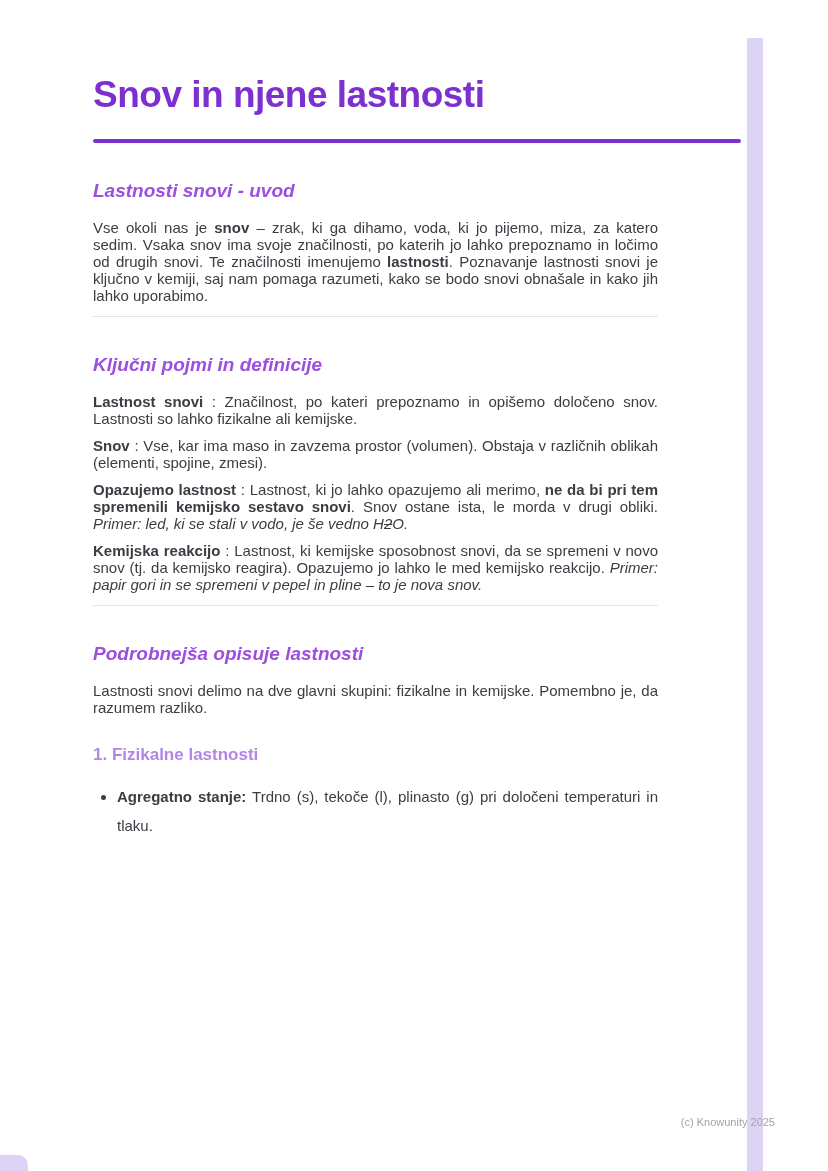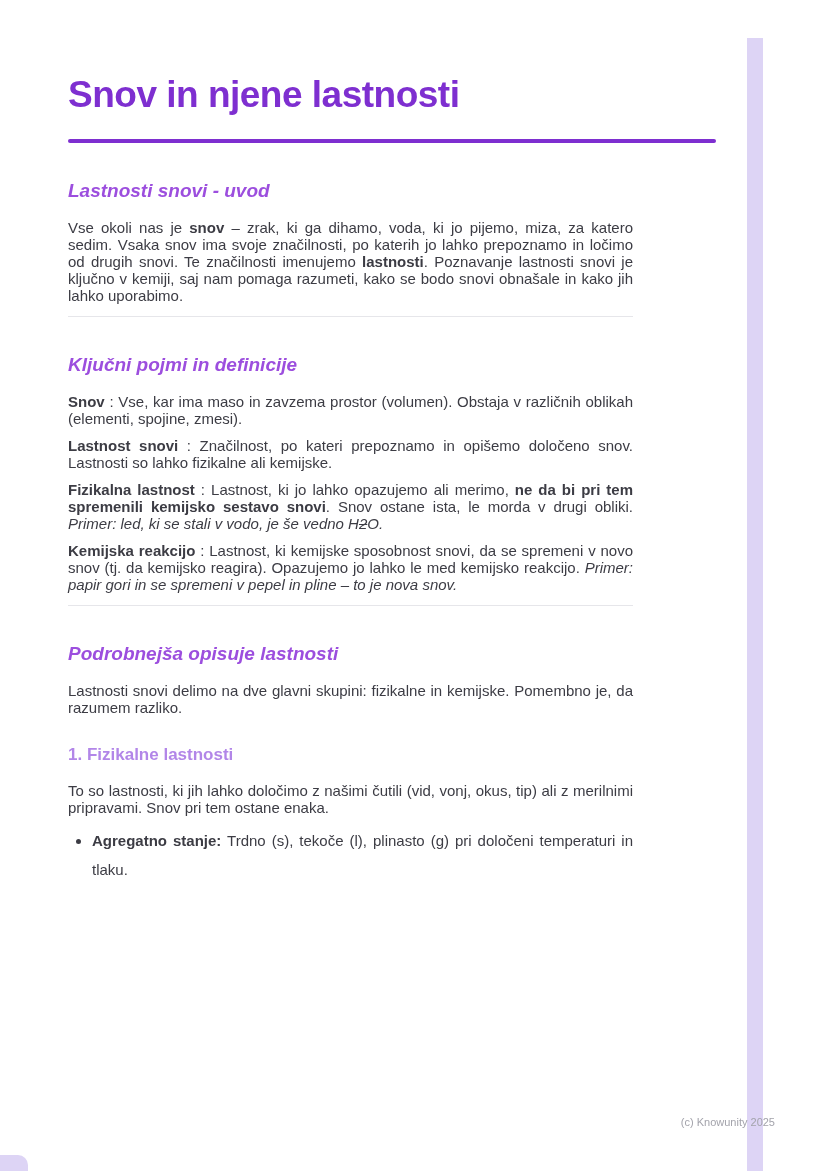--- a/index.html
+++ b/index.html
@@ -29,21 +29,21 @@
   }
   .corner-bl {
     position: absolute; left: 0; bottom: 0; width: 28px; height: 16px;
     background: var(--edge);
     border-top-right-radius: 10px;
     z-index: 0;
   }
   .content {
     position: relative;
     width: 565px;
-    margin-left: 68px;
+    margin-left: 93px;
     padding-top: 74px;
     color: var(--body);
     z-index: 1;
   }
   h1 {
     font-size: 37px;
     line-height: 41px;
     font-weight: bold;
     color: var(--title);
     letter-spacing: -0.5px;
@@ -108,29 +108,28 @@
   <div class="content">
     <header>
       <h1>Snov in njene lastnosti</h1>
       <div class="title-rule"></div>
     </header>
     <main>
         <h2>Lastnosti snovi - uvod</h2>
         <p><span>Vse okoli nas je </span><span class="b">snov</span><span> – zrak, ki ga dihamo, voda, ki jo pijemo, miza, za katero sedim. Vsaka snov ima svoje značilnosti, po katerih jo lahko prepoznamo in ločimo od drugih snovi. Te značilnosti imenujemo </span><span class="b">lastnosti</span><span>. Poznavanje lastnosti snovi je ključno v kemiji, saj nam pomaga razumeti, kako se bodo snovi obnašale in kako jih lahko uporabimo.</span></p>
         <hr class="divider">
         <h2>Ključni pojmi in definicije</h2>
+        <p><span class="b">Lastnost snovi</span><span> : Značilnost, po kateri prepoznamo in opišemo določeno snov. Lastnosti so lahko fizikalne ali kemijske.</span></p>
         <p><span class="b">Snov</span><span> : Vse, kar ima maso in zavzema prostor (volumen). Obstaja v različnih oblikah (elementi, spojine, zmesi).</span></p>
-        <p><span class="b">Lastnost snovi</span><span> : Značilnost, po kateri prepoznamo in opišemo določeno snov. Lastnosti so lahko fizikalne ali kemijske.</span></p>
-        <p><span class="b">Fizikalna lastnost</span><span> : Lastnost, ki jo lahko opazujemo ali merimo, </span><span class="b">ne da bi pri tem spremenili kemijsko sestavo snovi</span><span>. Snov ostane ista, le morda v drugi obliki. </span><span class="i">Primer: led, ki se stali v vodo, je še vedno H</span><span class="i s">2</span><span class="i">O.</span></p>
+        <p><span class="b">Opazujemo lastnost</span><span> : Lastnost, ki jo lahko opazujemo ali merimo, </span><span class="b">ne da bi pri tem spremenili kemijsko sestavo snovi</span><span>. Snov ostane ista, le morda v drugi obliki. </span><span class="i">Primer: led, ki se stali v vodo, je še vedno H</span><span class="i s">2</span><span class="i">O.</span></p>
         <p><span class="b">Kemijska reakcijo</span><span> : Lastnost, ki kemijske sposobnost snovi, da se spremeni v novo snov (tj. da kemijsko reagira). Opazujemo jo lahko le med kemijsko reakcijo. </span><span class="i">Primer: papir gori in se spremeni v pepel in pline – to je nova snov.</span></p>
         <hr class="divider">
         <h2>Podrobnejša opisuje lastnosti</h2>
         <p><span>Lastnosti snovi delimo na dve glavni skupini: fizikalne in kemijske. Pomembno je, da razumem razliko.</span></p>
         <h3>1. Fizikalne lastnosti</h3>
-        <p><span>To so lastnosti, ki jih lahko določimo z našimi čutili (vid, vonj, okus, tip) ali z merilnimi pripravami. Snov pri tem ostane enaka.</span></p>
         <ul>
           <li><span class="b">Agregatno stanje:</span><span> Trdno (s), tekoče (l), plinasto (g) pri določeni temperaturi in tlaku.</span></li>
         </ul>
       </main>
   </div>
 
   <div class="footer">(c) Knowunity 2025</div>
 </div>
 
 </body></html>

